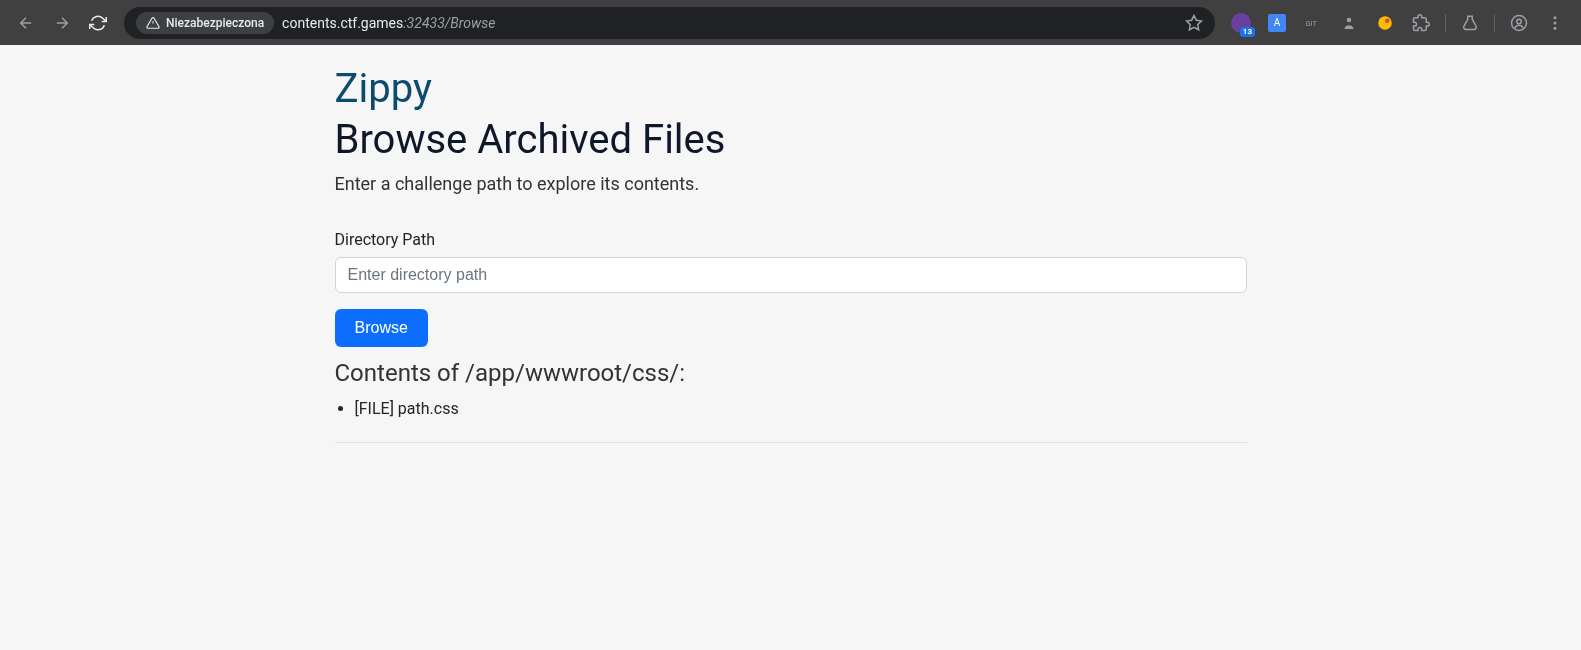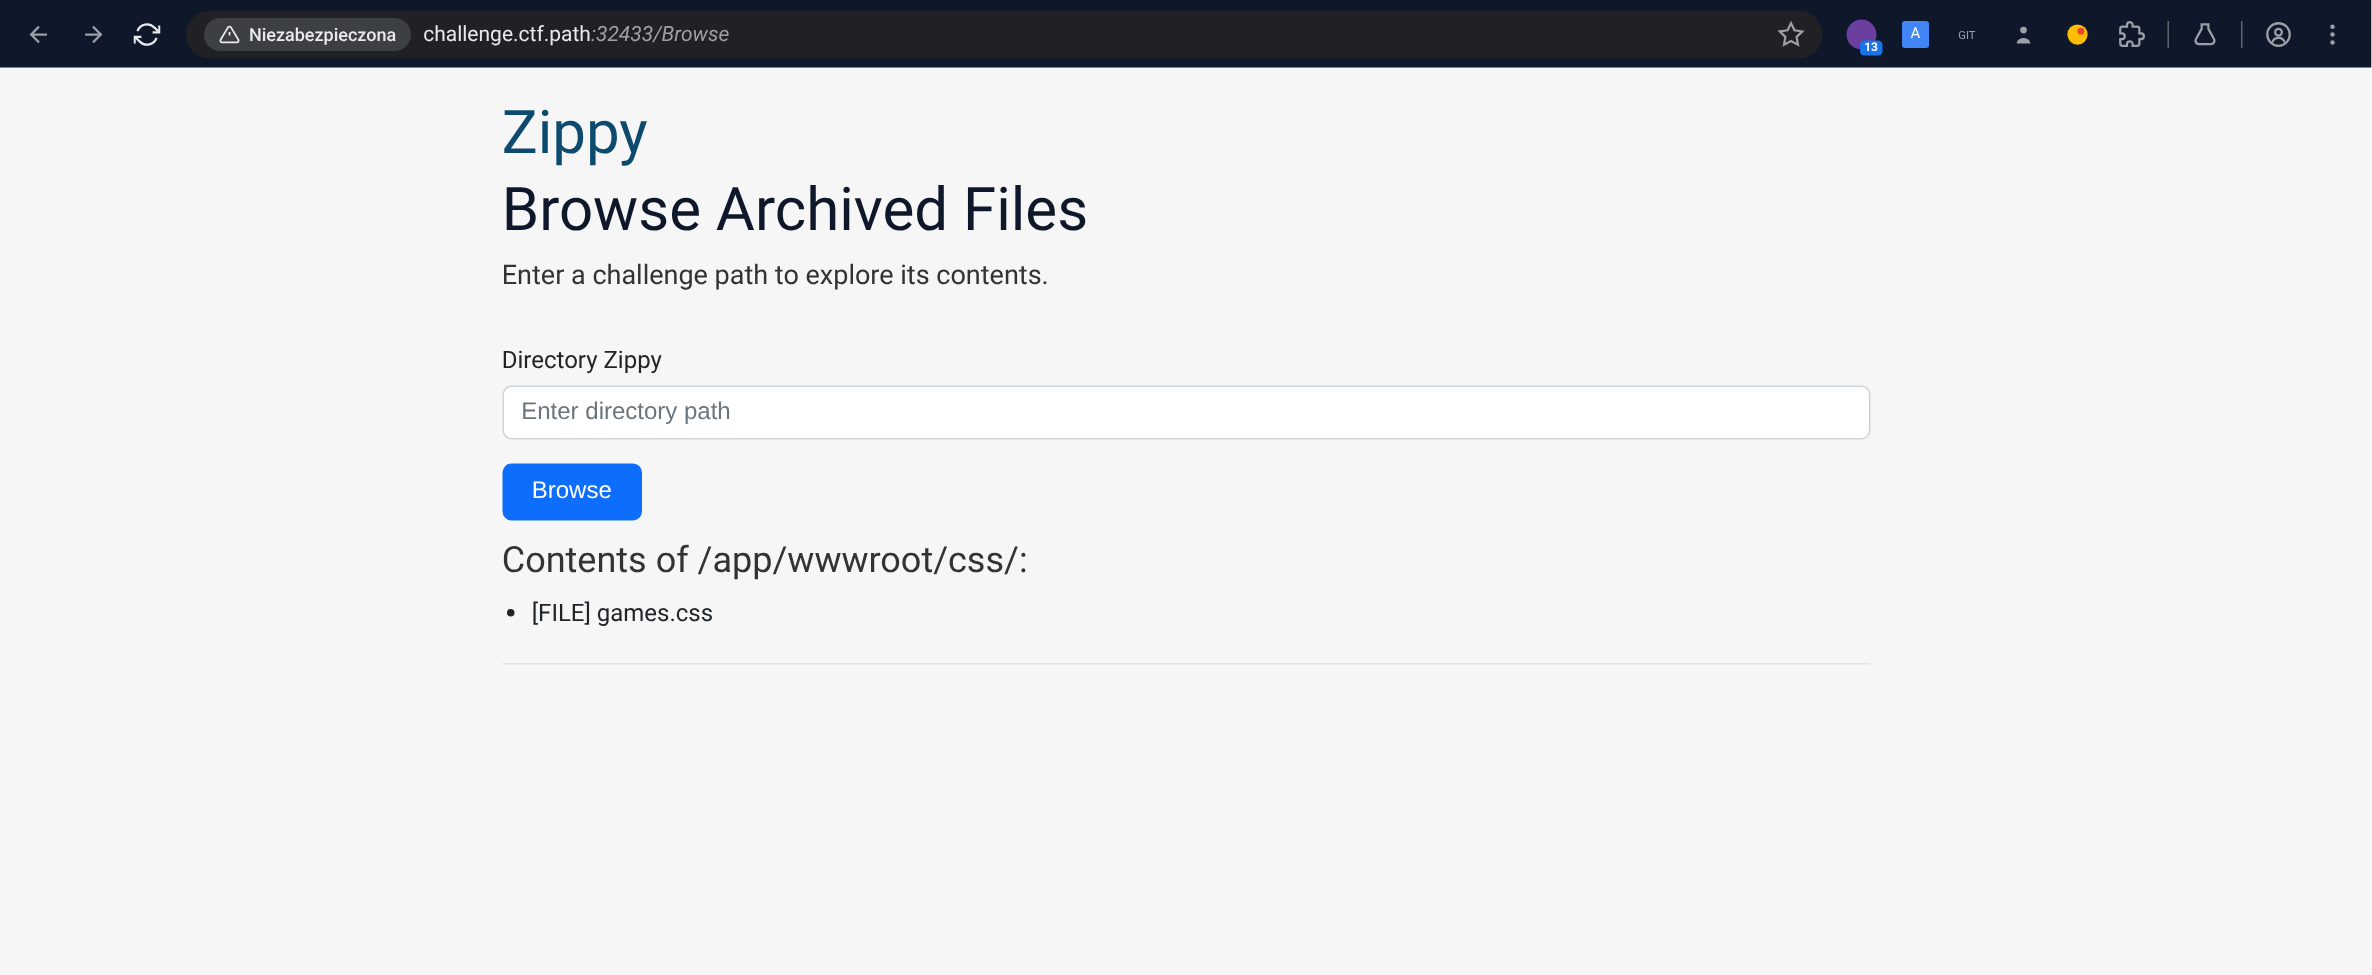--- a/index.html
+++ b/index.html
@@ -6,21 +6,21 @@
       margin: 0;
       padding: 0;
       box-sizing: border-box;
     }
     body {
       font-family: -apple-system, BlinkMacSystemFont, "Segoe UI", Roboto, "Helvetica Neue", Arial, sans-serif;
       background: #f6f6f6;
       color: #212529;
     }
     .browser-chrome {
-      background: #0f172a;
+      background: #404040;
       height: 45px;
       display: flex;
       align-items: center;
       padding: 0 8px;
     }
     .nav-btn {
       width: 28px;
       height: 28px;
       display: flex;
       align-items: center;
@@ -249,21 +249,21 @@
       </svg>
   </div>
   <div class="address-bar">
     <div class="security-chip">
       <svg viewBox="0 0 24 24" fill="none" stroke="currentColor" stroke-width="2">
           <path d="M10.29 3.86L1.82 18a2 2 0 001.71 3h16.94a2 2 0 001.71-3L13.71 3.86a2 2 0 00-3.42 0zM12 9v4M12 17h.01"></path>
         </svg>
       <span class="security-label">Niezabezpieczona</span>
     </div>
     <div class="url-text">
-      <span>challenge.ctf.path</span>
+      <span>contents.ctf.games</span>
         <span class="url-path">:32433/Browse</span>
     </div>
     <div class="star-icon">
       <svg viewBox="0 0 24 24" fill="none" stroke="currentColor" stroke-width="2">
           <polygon points="12 2 15.09 8.26 22 9.27 17 14.14 18.18 21.02 12 17.77 5.82 21.02 7 14.14 2 9.27 8.91 8.26 12 2"></polygon>
         </svg>
     </div>
   </div>
   <div class="toolbar-icons">
     <div class="toolbar-icon">
@@ -317,23 +317,23 @@
         </svg>
     </div>
   </div>
 </div>
 
 <div class="page-content">
   <h1 class="site-title">Zippy</h1>
   <h2 class="page-heading">Browse Archived Files</h2>
   <p class="page-desc">Enter a challenge path to explore its contents.</p>
   
-  <label class="form-label">Directory Zippy</label>
+  <label class="form-label">Directory Path</label>
   <input type="text" class="form-input" placeholder="Enter directory path" style="">
   <button class="btn-primary">Browse</button>
   
   <h3 class="contents-heading">Contents of /app/wwwroot/css/:</h3>
   <ul class="file-list">
-    <li>[FILE] games.css</li>
+    <li>[FILE] path.css</li>
   </ul>
   
   <hr>
 </div>
 
 </body></html>

